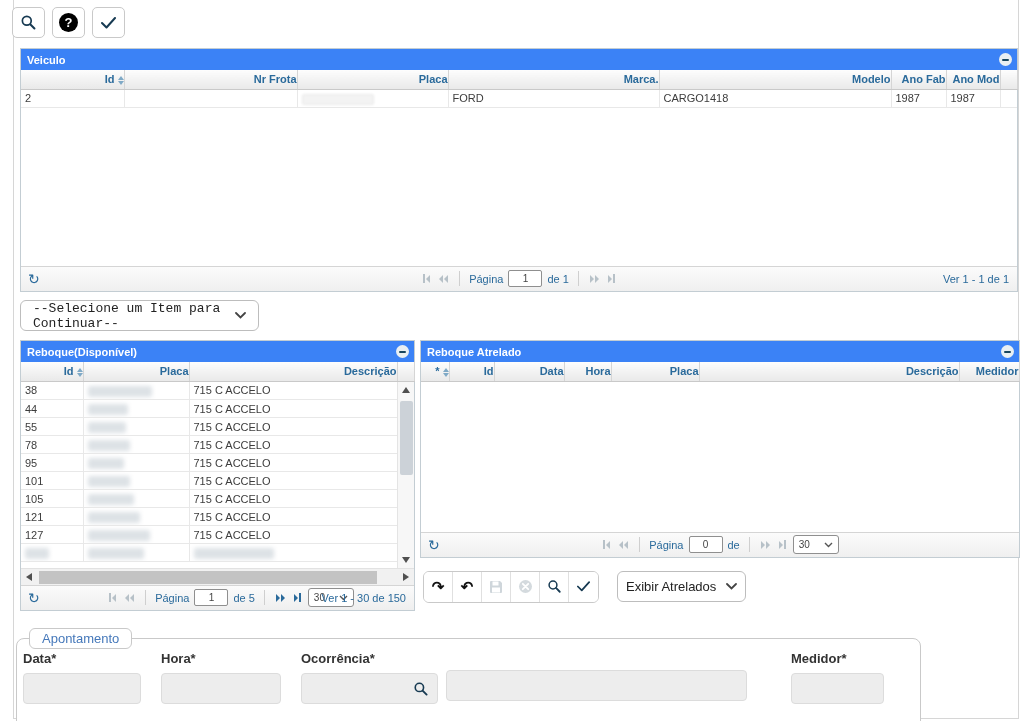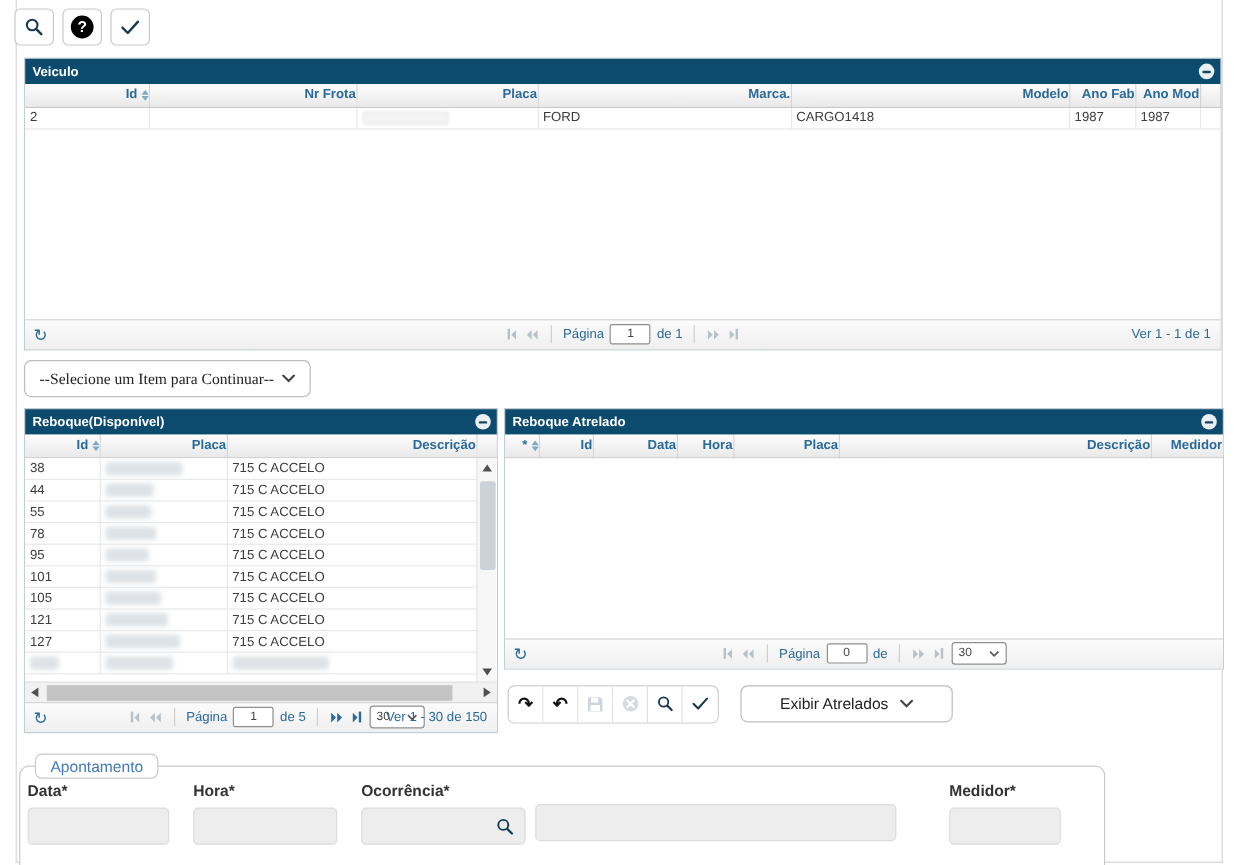--- a/index.html
+++ b/index.html
@@ -14,21 +14,21 @@
 
   
   .toolbar-top { position:absolute; left:12px; top:7px; display:flex; gap:7px; }
   .tbtn { width:33px; height:31px; background:#fff; border:1px solid #c9c9c9; border-radius:5px;
     display:flex; align-items:center; justify-content:center; cursor:pointer; }
   .help-circle { width:19px; height:19px; border-radius:50%; background:#000; color:#fff;
     font-size:13px; font-weight:bold; display:flex; align-items:center; justify-content:center; }
 
   
   .grid { border:1px solid #c3cdd3; background:#fff; }
-  .gcaption { height:21px; background:#0c4a6e; color:#fff; font-size:11px; font-weight:bold;
+  .gcaption { height:21px; background:#3b82f6; color:#fff; font-size:11px; font-weight:bold;
     display:flex; align-items:center; padding:0 6px; position:relative; }
   .collapse-btn { position:absolute; right:5px; top:4px; width:13px; height:13px; border-radius:50%;
     background:#e9eff2; display:flex; align-items:center; justify-content:center; cursor:pointer; }
   .collapse-btn::after { content:""; width:7px; height:2px; background:#17465e; border-radius:1px; }
   table.g { border-collapse:collapse; table-layout:fixed; }
   .ghead th { background:linear-gradient(#fdfdfd,#e9e9e9); border-right:1px solid #d5d5d5;
     border-bottom:1px solid #c9c9c9; color:#2a6a9b; font-size:11px; font-weight:bold; height:19px;
     text-align:right; overflow:hidden; white-space:nowrap; cursor:pointer; }
   .gbody td { border-right:1px solid #e8e8e8; border-bottom:1px solid #e8e8e8; font-size:11px;
     color:#3c3c3c; height:18px; padding:0 4px; overflow:hidden; white-space:nowrap; background:#fff; }
@@ -74,32 +74,32 @@
     border-top:4.5px solid transparent;border-bottom:4.5px solid transparent;border-right:6px solid #505050;}
   .hscroll .a-r { position:absolute; right:5px; top:4px; width:0;height:0;
     border-top:4.5px solid transparent;border-bottom:4.5px solid transparent;border-left:6px solid #505050;}
   .hscroll .thumb { position:absolute; left:18px; top:2px; height:13px; width:338px; background:#c3c3c3; }
 
   
   .veiculo { position:absolute; left:20px; top:48px; width:998px; }
   .select-continuar { position:absolute; left:20px; top:300px; width:239px; height:31px;
     background:#fff; border:1px solid #bdbdbd; border-radius:6px; display:flex; align-items:center;
     justify-content:space-between; padding:0 12px; font-size:13px; color:#222; cursor:pointer;
-    font-family:Liberation Serif, serif; }
+    font-family:Liberation Mono, monospace; }
   .grids { position:absolute; left:20px; top:340px; display:flex; gap:5px; align-items:flex-start; }
   .ldisp { width:395px; }
   .rcol { width:600px; }
   .actions-row { display:flex; align-items:center; gap:18px; margin-top:13px; margin-left:3px; }
   .btn-group { display:flex; border:1px solid #c9c9c9; border-radius:6px; background:#fff; overflow:hidden; }
   .gbtn { width:29px; height:30px; display:flex; align-items:center; justify-content:center;
     border-right:1px solid #e0e0e0; background:#fff; cursor:pointer; font-size:15px; font-weight:bold; color:#111; }
   .gbtn:last-child { border-right:none; }
   .gbtn.disabled { color:#c9cfd4; cursor:default; }
   .exibir-btn { height:31px; background:#fff; border:1px solid #bdbdbd; border-radius:6px;
-    display:flex; align-items:center; gap:10px; padding:0 32px; font-size:13px; color:#222; cursor:pointer;
+    display:flex; align-items:center; gap:10px; padding:0 8px; font-size:13px; color:#222; cursor:pointer;
     font-family:"Liberation Sans",sans-serif; }
 
   
   .apontamento { position:absolute; left:16px; top:638px; width:905px; height:92px;
     border:1px solid #c9c9c9; border-radius:8px; background:#fff; }
   .ap-legend { position:absolute; left:12px; top:-11px; background:#fff; border:1px solid #c9c9c9;
     border-radius:6px; padding:2px 12px; font-size:13px; color:#4578ba;text-align:right; }
   .ap-group { position:absolute; top:12px; }
   .ap-label { font-size:13px; font-weight:bold; color:#333; margin-bottom:7px; display:block; }
   .ap-input { height:31px; background:#ededed; border:1px solid #dcdcdc; border-radius:4px;

